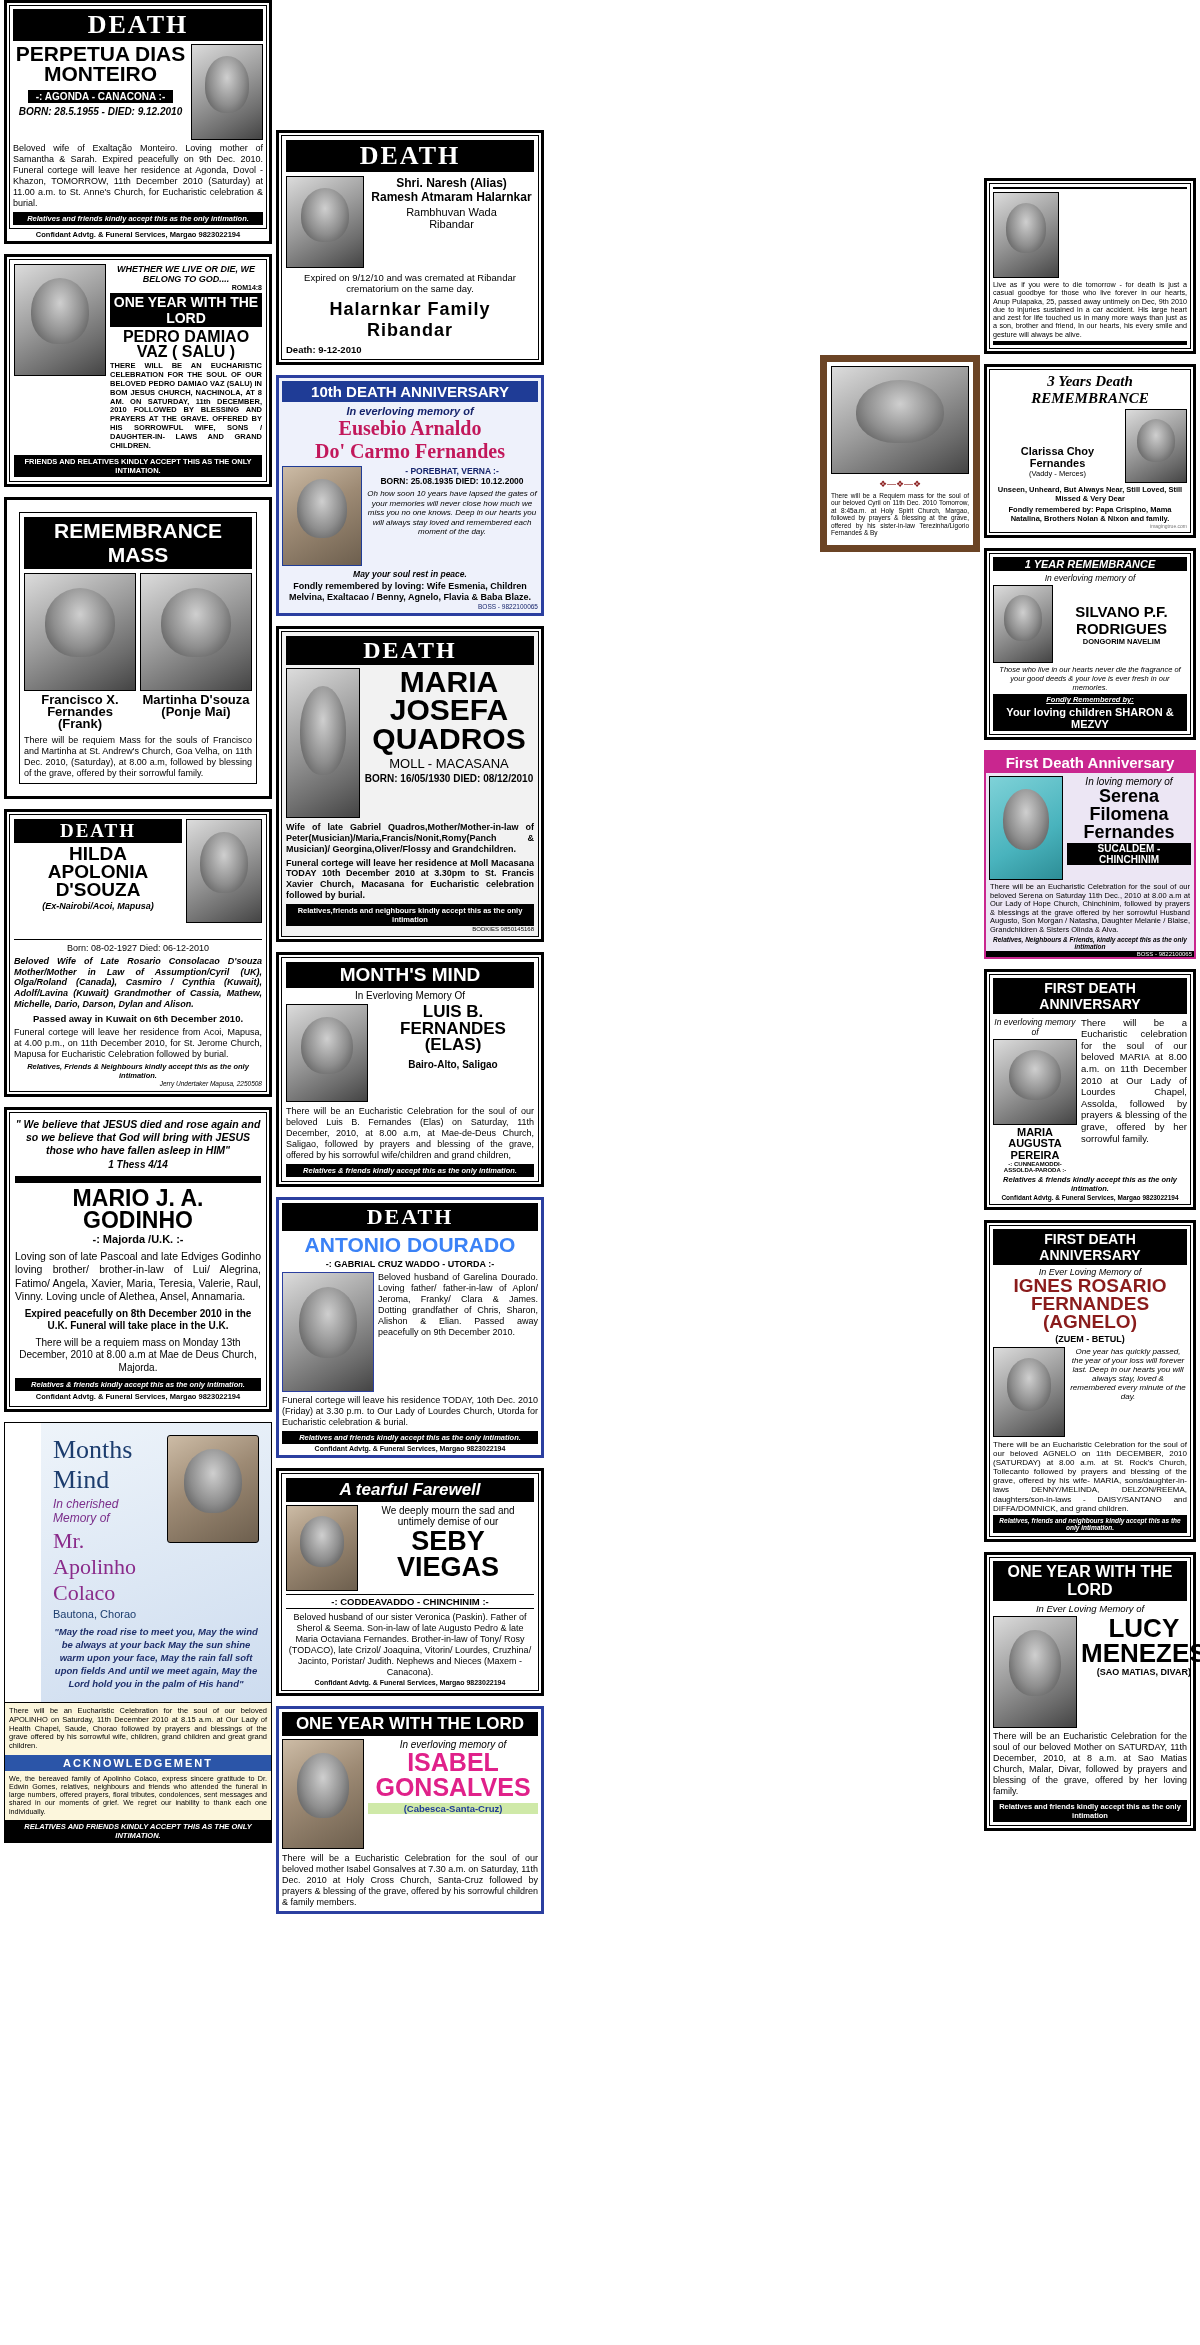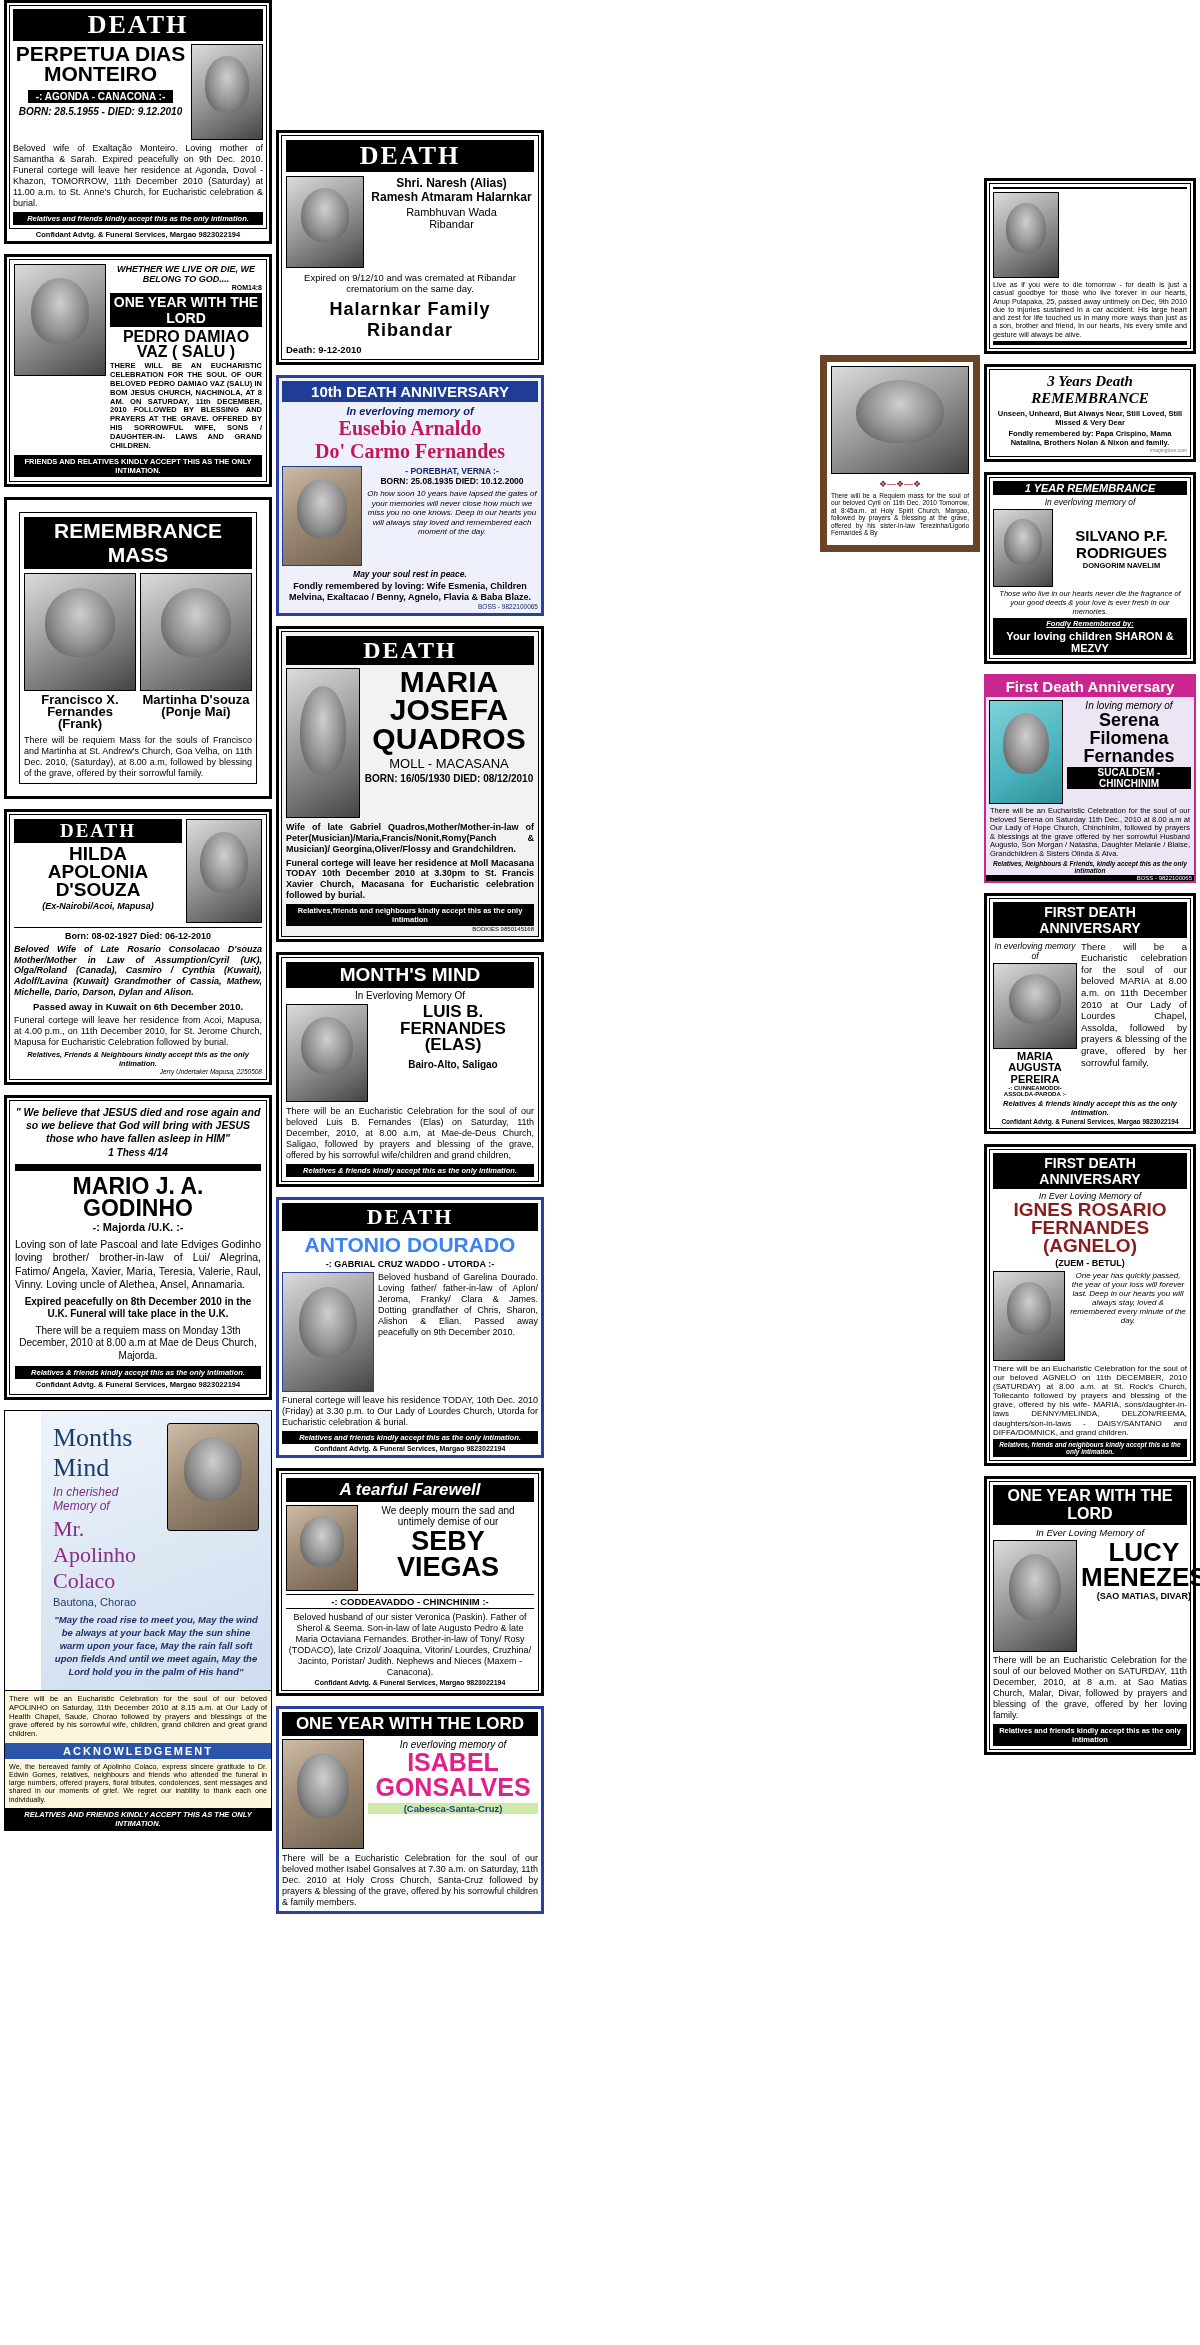--- a/index.html
+++ b/index.html
@@ -125,21 +125,21 @@
       <div style="display:flex;gap:4px;">
         <div style="flex:1;">
           <div class="hdrblk deathtitle" style="font-size:19px;padding:1px 0;">DEATH</div>
           <div class="namebig" style="font-size:19px;margin-top:2px;">HILDA</div>
           <div class="namebig" style="font-size:19px;">APOLONIA</div>
           <div class="namebig" style="font-size:19px;">D'SOUZA</div>
           <div class="ctr" style="font-size:9px;font-weight:bold;font-style:italic;margin-top:2px;">(Ex-Nairobi/Acoi, Mapusa)</div>
         </div>
         <div class="photo" style="width:76px;height:104px;flex:none;"></div>
       </div>
-      <div class="ctr" style="font-size:9px;font-weight:bold;margin-top:4px;border-top:1px solid #000;padding-top:3px;">Born: 08-02-1927   Died: 06-12-2010</div>
+      <div class="ctr" style="font-size:9px;font-weight:normal;margin-top:16px;border-top:1px solid #000;padding-top:3px;">Born: 08-02-1927   Died: 06-12-2010</div>
       <div class="sm just ital" style="margin-top:3px;font-weight:bold;">Beloved Wife of Late Rosario Consolacao D'souza Mother/Mother in Law of Assumption/Cyril (UK), Olga/Roland (Canada), Casmiro / Cynthia (Kuwait), Adolf/Lavina (Kuwait) Grandmother of Cassia, Mathew, Michelle, Dario, Darson, Dylan and Alison.</div>
       <div class="ctr" style="font-size:9.5px;font-weight:bold;margin-top:3px;">Passed away in Kuwait on 6th December 2010.</div>
       <div class="sm just" style="margin-top:3px;">Funeral cortege will leave her residence from Acoi, Mapusa, at 4.00 p.m., on 11th December 2010, for St. Jerome Church, Mapusa for Eucharistic Celebration followed by burial.</div>
       <div class="footerline">Relatives, Friends &amp; Neighbours kindly accept this as the only intimation.</div>
       <div style="font-size:6.5px;text-align:right;font-style:italic;">Jerry Undertaker Mapusa, 2250508</div>
     </div>
   </div>
 
   <div class="ad frame" style="padding:2px;">
     <div style="border:1px solid #000;padding:5px;">
@@ -336,20 +336,27 @@
       </div>
       <div class="xtiny just" style="margin-top:3px;font-size:7.2px;">Live as if you were to die tomorrow - for death is just a casual goodbye for those who live forever in our hearts, Anup Pulapaka, 25, passed away untimely on Dec, 9th 2010 due to injuries sustained in a car accident. His large heart and zest for life touched us in many more ways than just as a son, brother and friend, In our hearts, his every smile and gesture will always be alive.</div>
       <div class="blackstrip" style="margin-top:2px;font-size:6.5px;"></div>
       <div style="font-size:5.5px;text-align:center;"></div>
     </div>
   </div>
 
   <div class="ad frame" style="padding:2px;">
     <div style="border:1px solid #000;padding:3px;">
       <div class="ctr" style="font-family:'Liberation Serif',serif;font-size:15px;font-weight:bold;font-style:italic;">3 Years Death REMEMBRANCE</div>
+      <div style="display:flex;gap:3px;margin-top:2px;">
+        <div style="flex:1;">
+          <div class="ctr" style="font-size:11px;font-weight:bold;margin-top:36px;">Clarissa Choy Fernandes</div>
+          <div class="ctr" style="font-size:7.5px;">(Vaddy - Merces)</div>
+        </div>
+        <div class="photo" style="width:62px;height:74px;flex:none;"></div>
+      </div>
       <div class="ctr" style="font-size:7.5px;font-weight:bold;margin-top:2px;">Unseen, Unheard, But Always Near, Still Loved, Still Missed &amp; Very Dear</div>
       <div class="ctr" style="font-size:7.5px;font-weight:bold;margin-top:2px;">Fondly remembered by: Papa Crispino, Mama Natalina, Brothers Nolan &amp; Nixon and family.</div>
       <div style="font-size:5px;text-align:right;color:#777;">imagingtrue.com</div>
     </div>
   </div>
 
   <div class="ad frame" style="padding:2px;">
     <div style="border:1px solid #000;padding:3px;">
       <div class="hdrblk ital" style="font-size:11px;padding:1px 0;">1 YEAR REMEMBRANCE</div>
       <div class="ctr ital" style="font-size:8.5px;margin-top:2px;">In everloving memory of</div>

